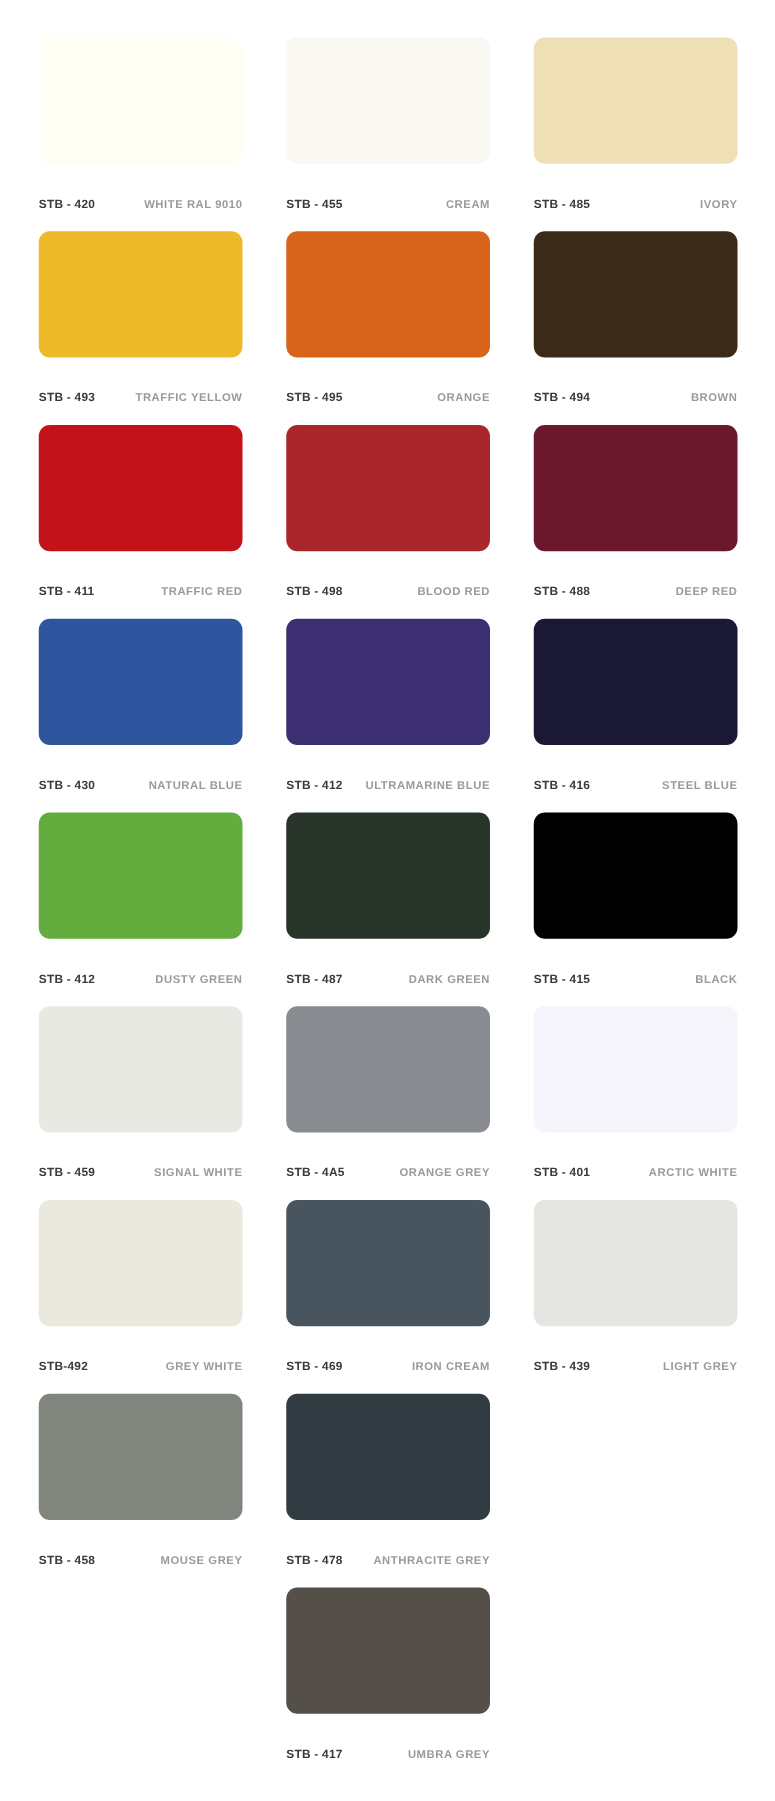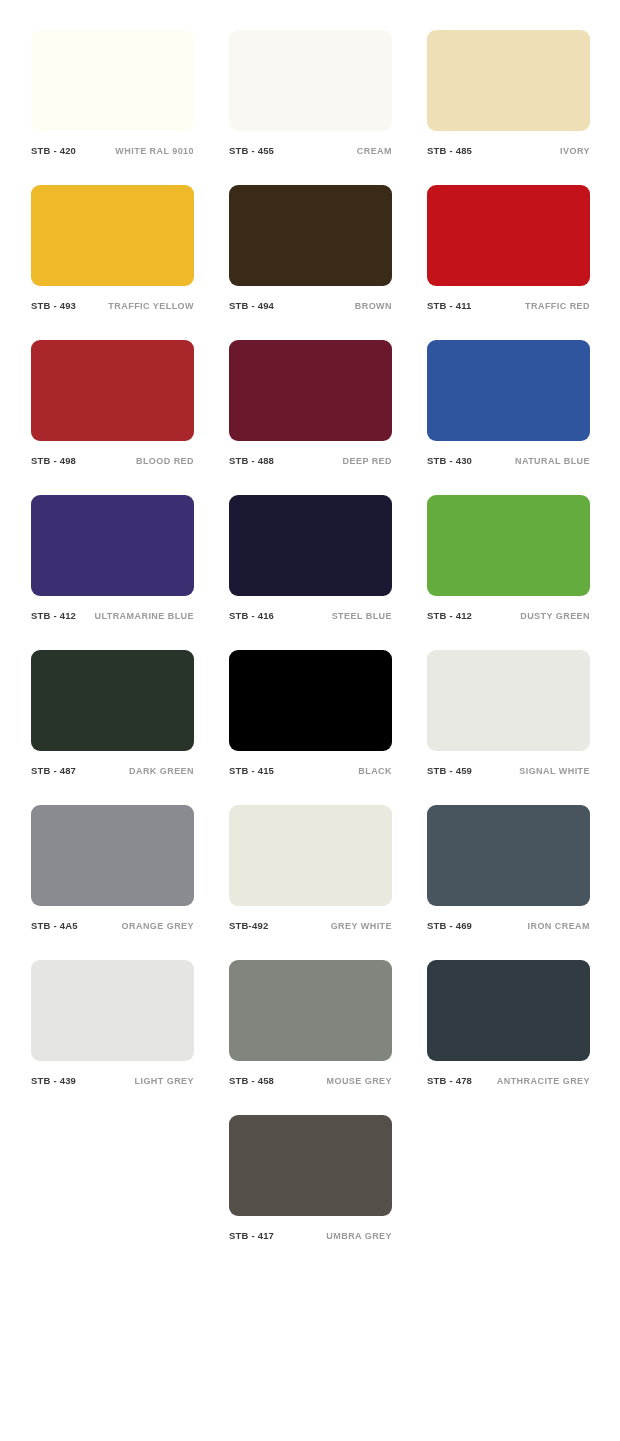--- a/index.html
+++ b/index.html
@@ -47,24 +47,24 @@
   .swatch-chip {
     width: 163px;
     height: 101px;
     border-radius: 9px;
     box-sizing: border-box;
     display: block;
   }
 
   .swatch-caption {
     display: flex;
-    align-items: flex-end;
+    align-items: center;
     justify-content: space-between;
     width: 163px;
-    margin-top: 15px;
+    margin-top: 28px;
     line-height: 1;
   }
 
   .swatch-code {
     font-size: 9.5px;
     font-weight: 700;
     letter-spacing: 0.2px;
     color: #3a3a3a;
     white-space: nowrap;
   }
@@ -105,20 +105,27 @@
         </div>
       </div>
       <div class="swatch-cell">
         <div class="swatch-chip" style="background-color: rgb(239, 186, 42);"></div>
         <div class="swatch-caption">
           <span class="swatch-code">STB - 493</span>
           <span class="swatch-name">TRAFFIC YELLOW</span>
         </div>
       </div>
       <div class="swatch-cell">
+        <div class="swatch-chip" style="background-color: rgb(216, 100, 28);"></div>
+        <div class="swatch-caption">
+          <span class="swatch-code">STB - 495</span>
+          <span class="swatch-name">ORANGE</span>
+        </div>
+      </div>
+      <div class="swatch-cell">
         <div class="swatch-chip" style="background-color: rgb(58, 42, 24);"></div>
         <div class="swatch-caption">
           <span class="swatch-code">STB - 494</span>
           <span class="swatch-name">BROWN</span>
         </div>
       </div>
       <div class="swatch-cell">
         <div class="swatch-chip" style="background-color: rgb(195, 18, 26);"></div>
         <div class="swatch-caption">
           <span class="swatch-code">STB - 411</span>
@@ -189,20 +196,27 @@
         </div>
       </div>
       <div class="swatch-cell">
         <div class="swatch-chip" style="background-color: rgb(136, 140, 144);"></div>
         <div class="swatch-caption">
           <span class="swatch-code">STB - 4A5</span>
           <span class="swatch-name">ORANGE GREY</span>
         </div>
       </div>
       <div class="swatch-cell">
+        <div class="swatch-chip" style="background-color: rgb(245, 245, 251);"></div>
+        <div class="swatch-caption">
+          <span class="swatch-code">STB - 401</span>
+          <span class="swatch-name">ARCTIC WHITE</span>
+        </div>
+      </div>
+      <div class="swatch-cell">
         <div class="swatch-chip" style="background-color: rgb(235, 232, 222);"></div>
         <div class="swatch-caption">
           <span class="swatch-code">STB-492</span>
           <span class="swatch-name">GREY WHITE</span>
         </div>
       </div>
       <div class="swatch-cell">
         <div class="swatch-chip" style="background-color: rgb(73, 85, 94);"></div>
         <div class="swatch-caption">
           <span class="swatch-code">STB - 469</span>

